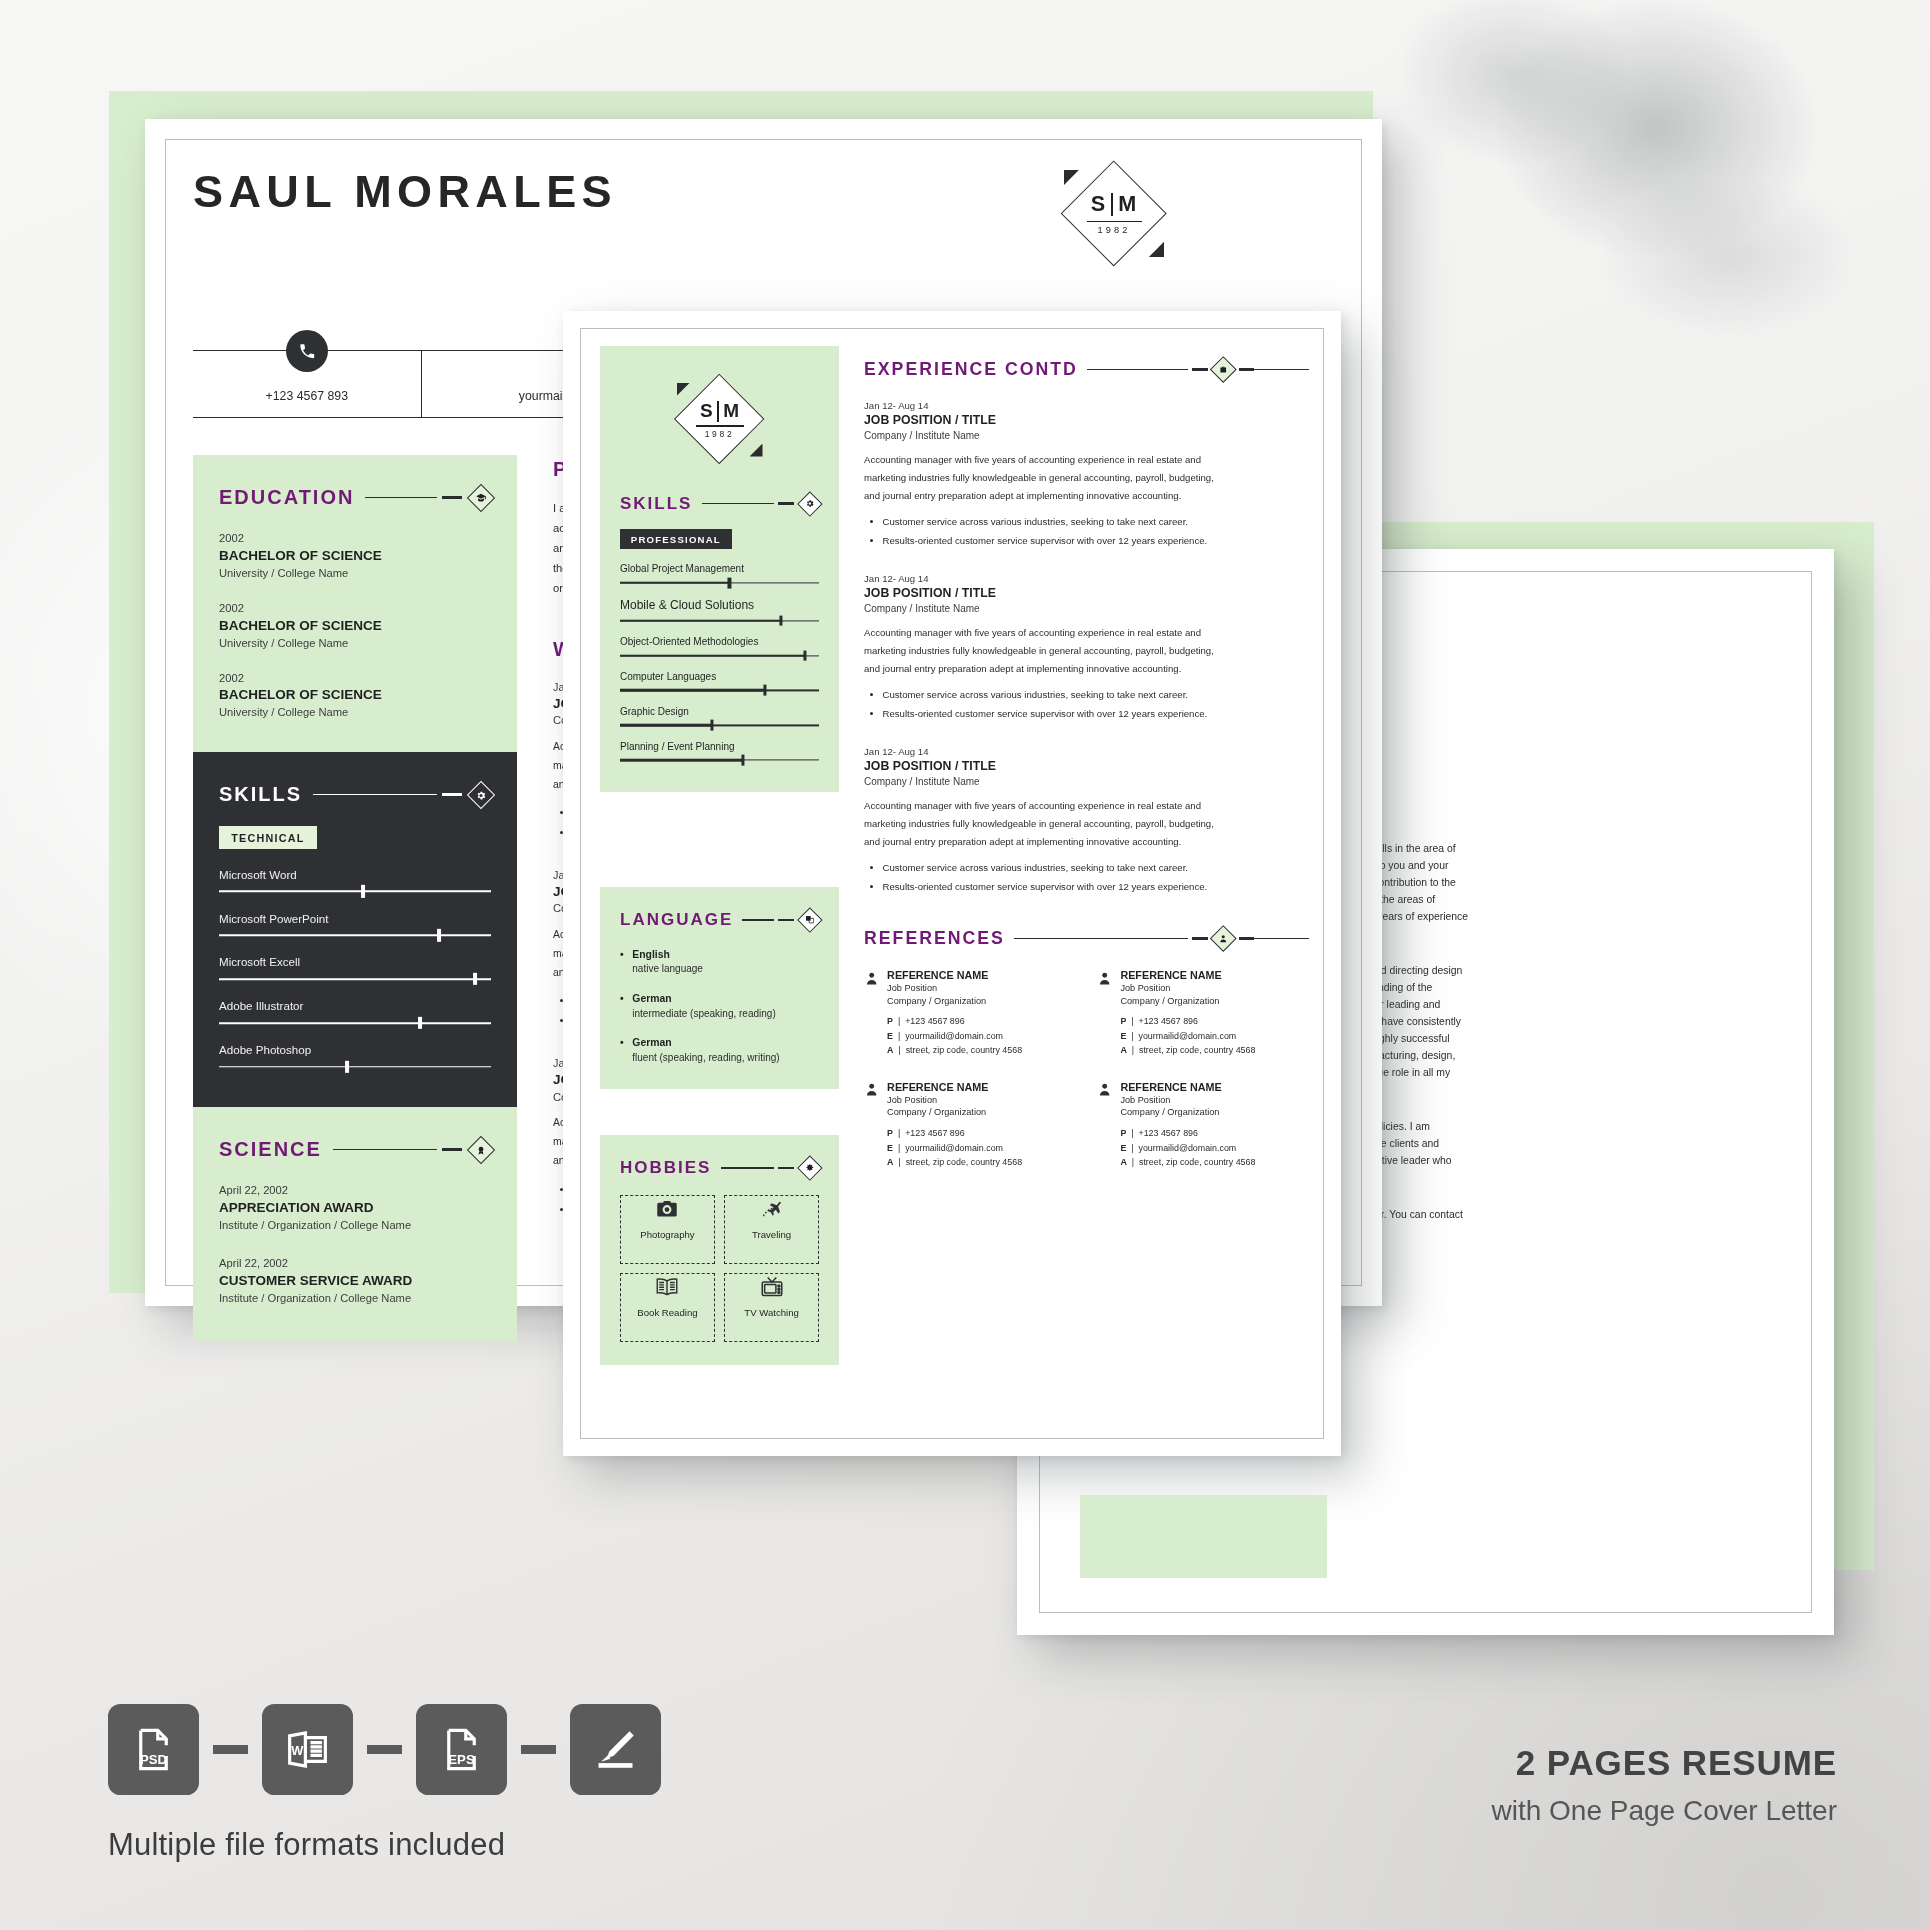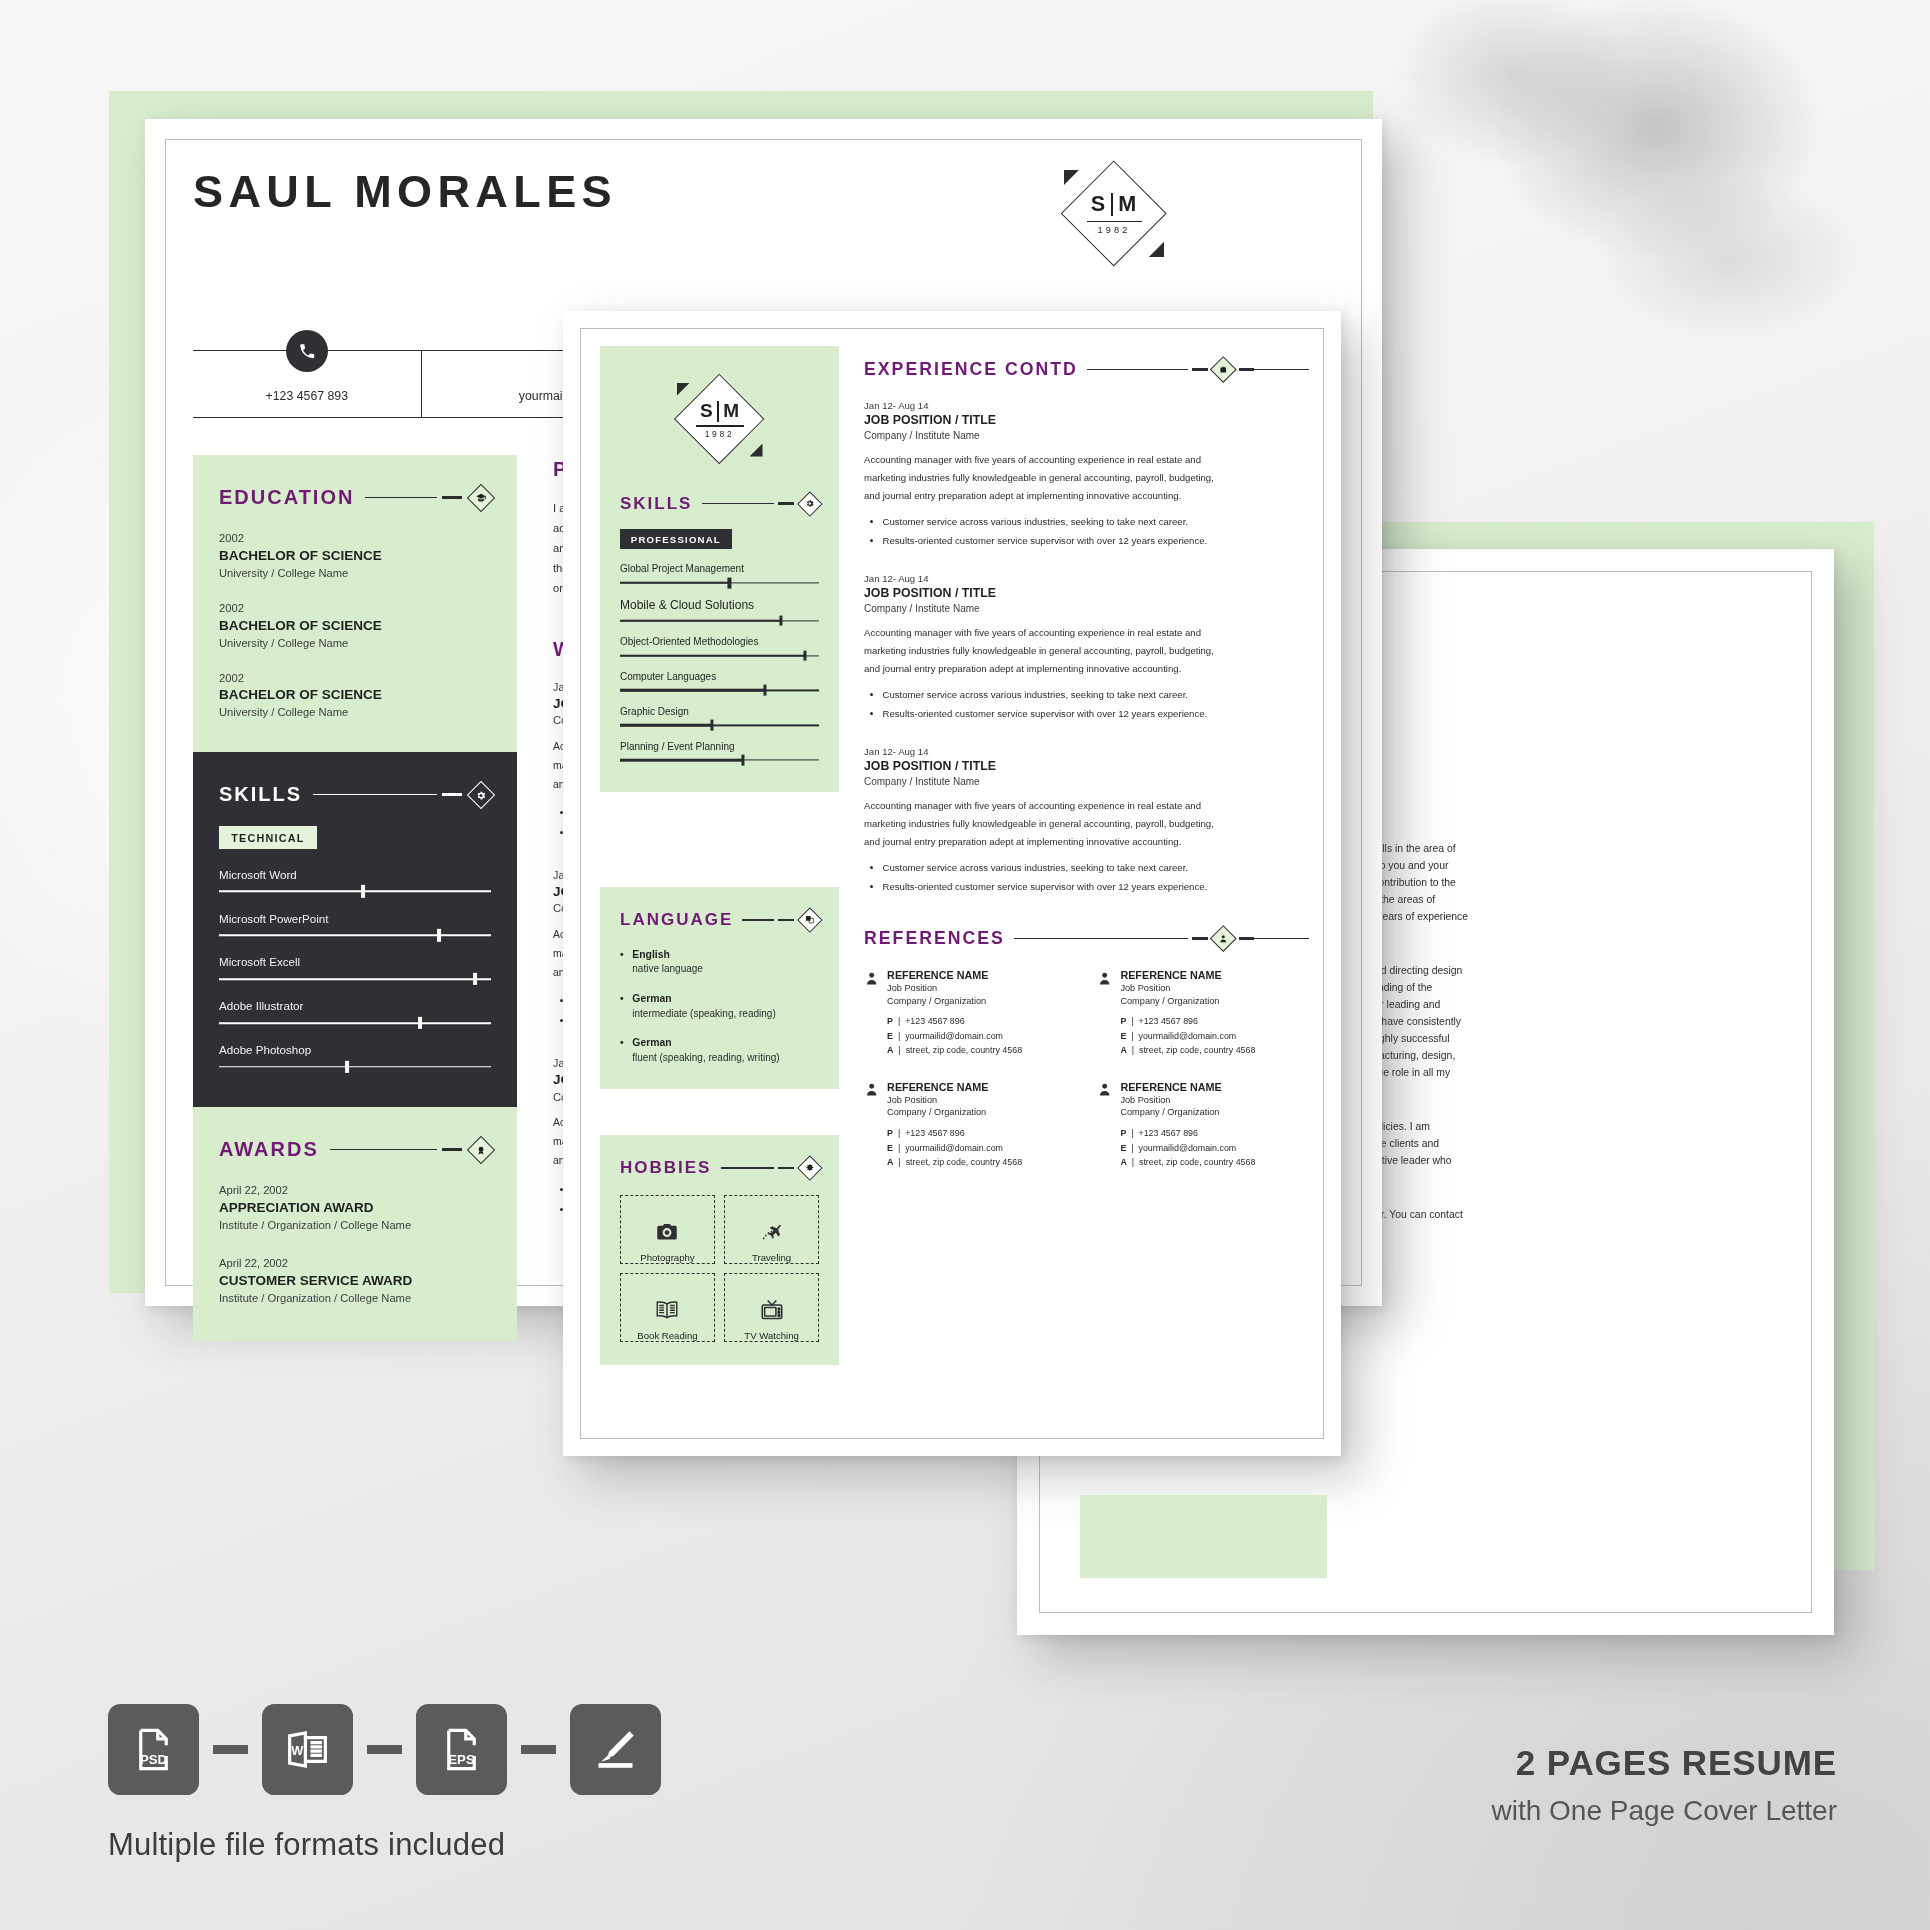--- a/index.html
+++ b/index.html
@@ -53,21 +53,21 @@
            border-radius: 50%; background:#2f3033; display:flex; align-items:center; justify-content:center; }
 
   
   .sb-track { position: relative; }
   .sb-line { position:absolute; left:0; right:0; top:50%; transform: translateY(-50%); }
   .sb-knob { position:absolute; top:50%; transform: translate(-50%,-50%); }
 
   .tagchip { display:inline-block; font-weight:700; letter-spacing:1.2px; }
 
   .hob { border: 1.5px dashed #2f3033; display:flex; flex-direction:column;
-         align-items:center; justify-content:flex-end; }
+         align-items:center; justify-content:flex-start; }
 
   
   .fmt { background:#5b5b5b; border-radius:12.3px; display:flex; align-items:center; justify-content:center; }
   .fmtdash { width:35px; height:9.2px; background:#5b5b5b; }
 
   .signature { font-family: "DejaVu Serif", serif; font-style: italic; color:#1d1f24; }
 </style>
 </head>
 <body>
 
@@ -277,21 +277,21 @@
           <div style="font-size:11.6px; color:#f1f1f1;">Adobe Photoshop</div>
           <div class="sb-track" style="height:12.3px; margin-top:4.6px;">
             <div class="sb-line" style="height:1.5px; background:#ffffff;"></div>
             <div class="sb-knob" style="left:47%; width:3.9px; height:12.3px; background:#ffffff;"></div>
           </div>
         </div>
       </div>
 
       <div style="background:#d8edcd; padding:31px 26px 37px 26px;">
         <div style="display:flex; align-items:center;">
-          <div class="sec-h" style="font-size:20px;">AWARDS</div>
+          <div class="sec-h" style="font-size:20px;">SCIENCE</div>
           <div style="flex:1; display:flex; align-items:center; margin-left:10.8px;">
             <div style="flex:1; height:1.2px; background:#2b2c2e;"></div>
             <div style="width:20px; height:3.1px; background:#2b2c2e; margin-left:4.6px;"></div>
           </div>
           <div class="dia ongreen" style="width:20px; height:20px; margin-left:9.2px;">
             <span>
                 <svg width="10.8" height="10.8" viewBox="0 0 24 24" fill="#1f2022">
                   <circle cx="12" cy="9" r="5.2"></circle>
                   <path d="M8.4 13.6L6.4 21l5.6-2.8 5.6 2.8-2-7.4z"></path>
                 </svg>

